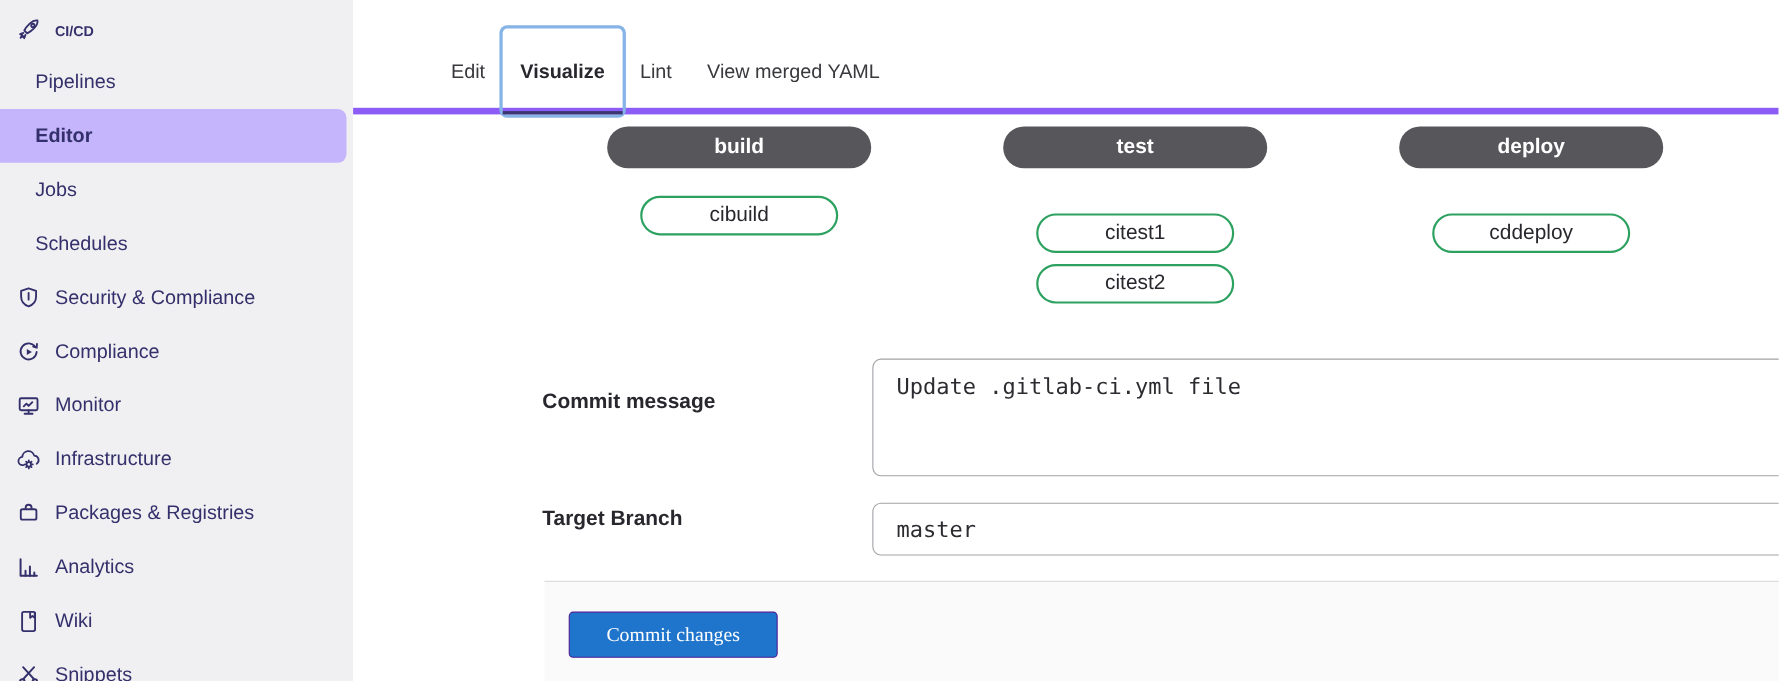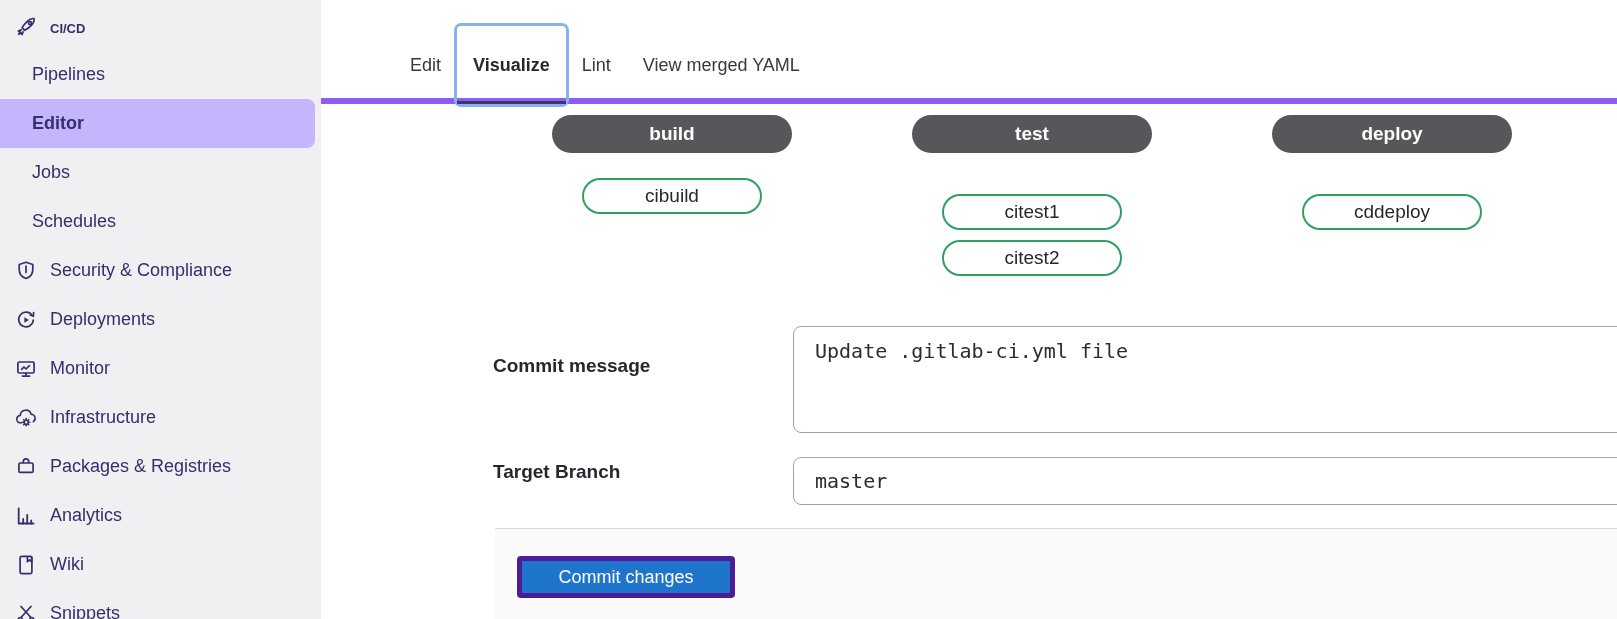--- a/index.html
+++ b/index.html
@@ -86,23 +86,23 @@
     border:1px solid #a3a2a7; border-radius:8px; background:#fff;
     font-family:"DejaVu Sans Mono", monospace; font-size:20px;
     color:#2b2b30; padding:0 21px; outline:none;
   }
 
   .form-footer {
     position:absolute; left:174px; top:528px; width:1200px; height:91px;
     background:#fafafa; border-top:1px solid #dadada;
   }
   .commit-btn {
-    position:absolute; left:196px; top:556px; width:218px; height:42px;
-    background:#1f75cb; border:5px solid #4c1d95; border-radius:4px;
-    color:#fff; font-family:Liberation Sans, sans-serif; font-size:18px;
+    position:absolute; left:196px; top:556px; width:190px; height:42px;
+    background:#1f75cb; border:1px solid #4c1d95; border-radius:4px;
+    color:#fff; font-family:Liberation Serif, serif; font-size:18px;
     display:flex; align-items:center; justify-content:center; cursor:pointer;
   }
 </style>
 </head>
 <body>
 
 <div class="sidebar">
   <div class="nav">
 
     <div class="nav-row section">
@@ -149,21 +149,21 @@
     <div class="nav-row">
       <span class="icon">
         <svg viewBox="0 0 24 24">
             <g fill="none" stroke="#33306b" stroke-width="1.7" stroke-linecap="round">
           <path d="M18.2 7.6A7.3 7.3 0 1 0 19.3 12"></path>
           <path d="M19.6 4.6l-.2 3.4-3.2-1"></path>
           <path d="M10.4 9.2l4.6 2.8-4.6 2.8z" fill="#33306b" stroke="none"></path>
         </g>
           </svg>
       </span>
-      <span>Deployments</span>
+      <span>Compliance</span>
     </div>
 
     <div class="nav-row">
       <span class="icon">
         <svg viewBox="0 0 24 24">
             <g fill="none" stroke="#33306b" stroke-width="1.7" stroke-linecap="round" stroke-linejoin="round">
           <rect x="3.9" y="5" width="16.2" height="11" rx="1.4"></rect>
           <path d="M12 16v3.1M8.4 19.1h7.2"></path>
           <path d="M7.6 12.4l2.4-2.4 2 2 3.4-3.4"></path>
         </g>

